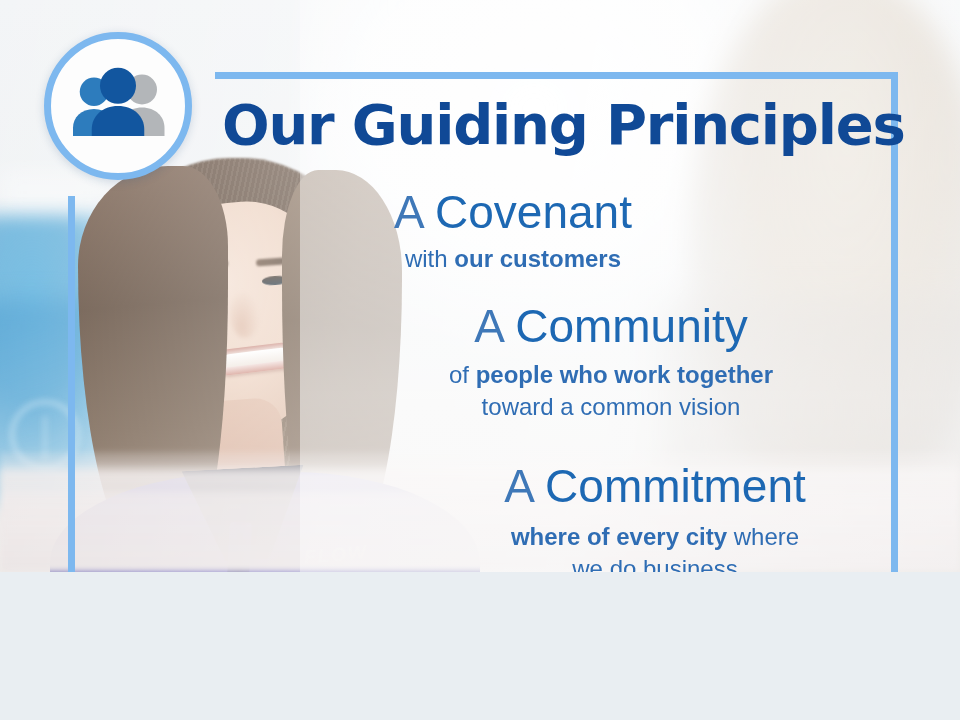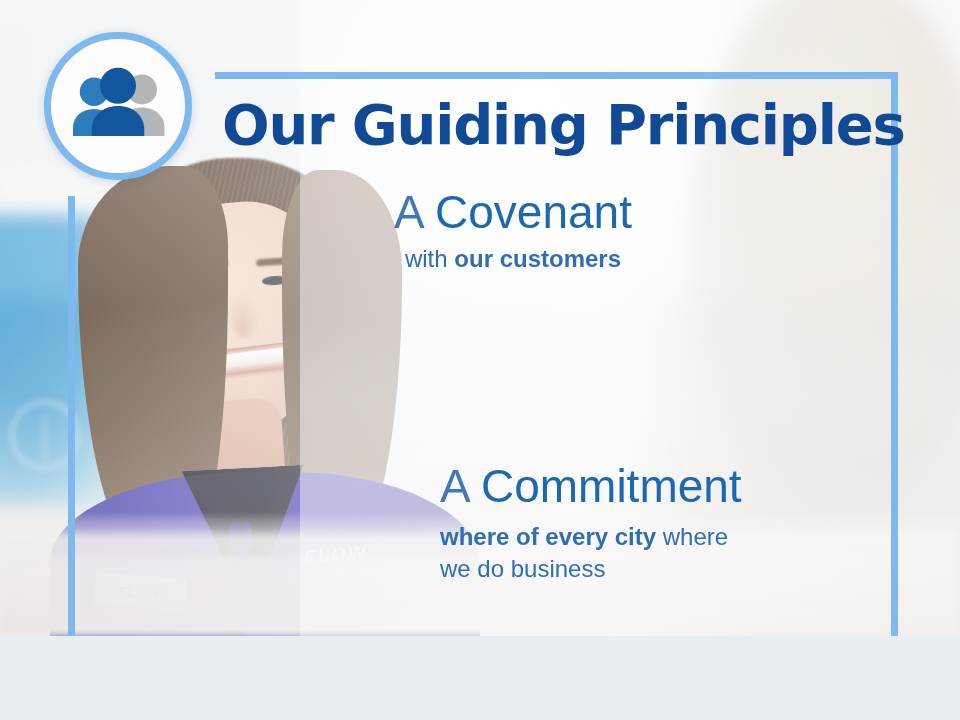--- a/index.html
+++ b/index.html
@@ -2,21 +2,21 @@
 <html><head>
 <meta charset="utf-8">
 <style>
   * { margin:0; padding:0; box-sizing:border-box; }
   html,body { width:960px; height:720px; overflow:hidden; background:#e9eef2; }
 
   body { font-family:"Liberation Sans", sans-serif; }
 
   #stage {
     position:relative;
-    width:960px; height:636px;
+    width:960px; height:572px;
     overflow:hidden;
     background:#d9e2ea;
   }
 
   
   .photo { position:absolute; inset:0; overflow:hidden; }
 
   
   .bg-base{
     position:absolute; inset:0;
@@ -249,21 +249,21 @@
   .headline b{ font-weight:400; color:#1d68b3; }
 
   .sub{
     font:400 24px/1.34 "Liberation Sans", sans-serif;
     color:#2f6db4;
   }
   .sub b{ font-weight:700; }
 
   #b-covenant   { left:348px; top:188px; text-align:center; width:330px; }
   #b-community  { left:392px; top:302px; text-align:center; width:438px; }
-  #b-commitment { left:440px; top:462px; text-align:left; width:430px; }
+  #b-commitment { left:440px; top:462px; text-align:center; width:430px; }
 
   #b-covenant .sub   { margin-top:6px; }
   #b-community .sub  { margin-top:8px; }
   #b-commitment .sub { margin-top:10px; }
 </style>
 </head>
 <body>
 
 <div id="stage">
 
@@ -337,20 +337,27 @@
   <div class="block" id="b-covenant">
     <div class="headline">
       <span>A </span><b>Covenant</b>
     </div>
     <div class="sub">
       <span>with </span><b>our customers</b>
     </div>
   </div>
 
   <div class="block" id="b-community">
+    <div class="headline">
+      <span>A </span><b>Community</b>
+    </div>
+    <div class="sub">
+      <div><span>of </span><b>people who work together</b></div>
+      <div>toward a common vision</div>
+    </div>
   </div>
 
   <div class="block" id="b-commitment">
     <div class="headline">
       <span>A </span><b>Commitment</b>
     </div>
     <div class="sub">
       <div><b>where of every city</b><span> where</span></div>
       <div>we do business</div>
     </div>

